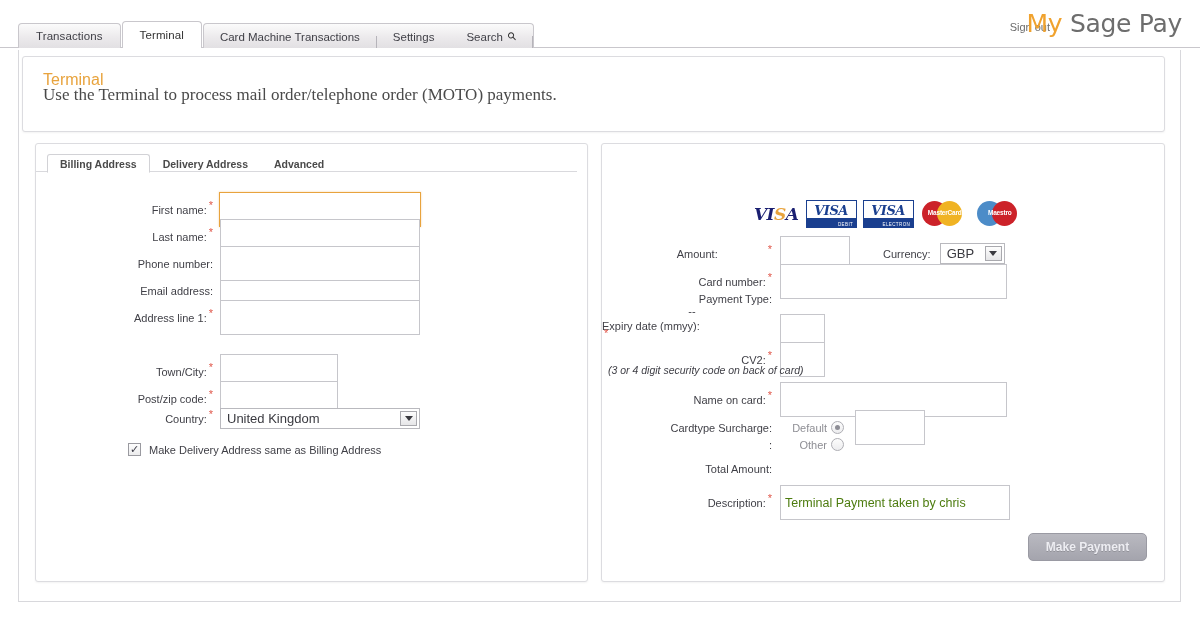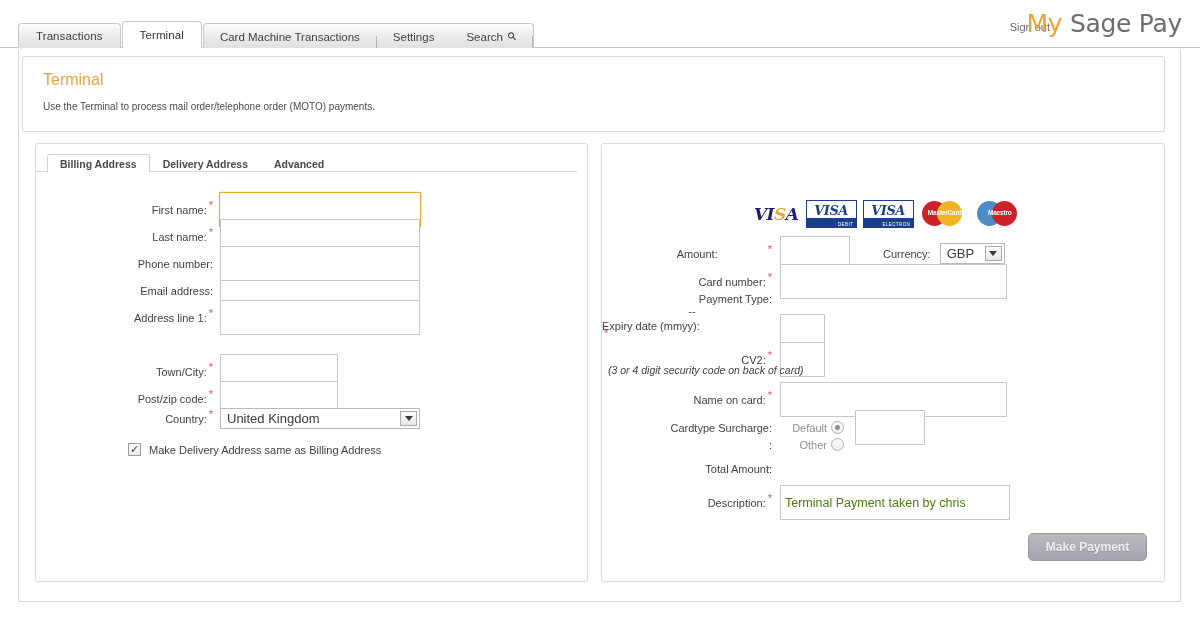--- a/index.html
+++ b/index.html
@@ -45,21 +45,21 @@
 
   
   .pageframe { position:absolute; left:18px; top:50px; width:1163px; height:552px; background:#fff; border:1px solid #d8d8dc; border-top:none; }
 
   .headpanel {
     position:absolute; left:22px; top:56px; width:1143px; height:76px;
     background:#fff; border:1px solid #dcdce0; border-radius:3px;
     box-shadow:0 1px 2px rgba(0,0,0,.05);
   }
   .pagetitle { position:absolute; left:20px; top:14px; font-size:16px; color:#e8a33d; font-family:"Liberation Sans", sans-serif; }
-  .pagesub { position:absolute; left:20px; top:44px; font-size:10px; color:#4a4a4a; }
+  .pagesub { position:absolute; left:20px; top:28px; font-size:17px; color:#4a4a4a;font-family:Liberation Serif, serif; }
 
   
   .panel { position:absolute; background:#fff; border:1px solid #dcdce0; border-radius:3px; box-shadow:0 1px 2px rgba(0,0,0,.05); }
   .panel-left { left:35px; top:143px; width:553px; height:439px; }
   .panel-right { left:601px; top:143px; width:564px; height:439px; }
 
   
   .innertabs { position:absolute; left:11px; top:9px; display:flex; align-items:flex-end; height:20px; }
   .itab { font-size:10.5px; font-weight:bold; color:#4a4a4a; padding:0 12px; height:19px;
           display:flex; align-items:center; cursor:pointer; border:1px solid transparent; }

